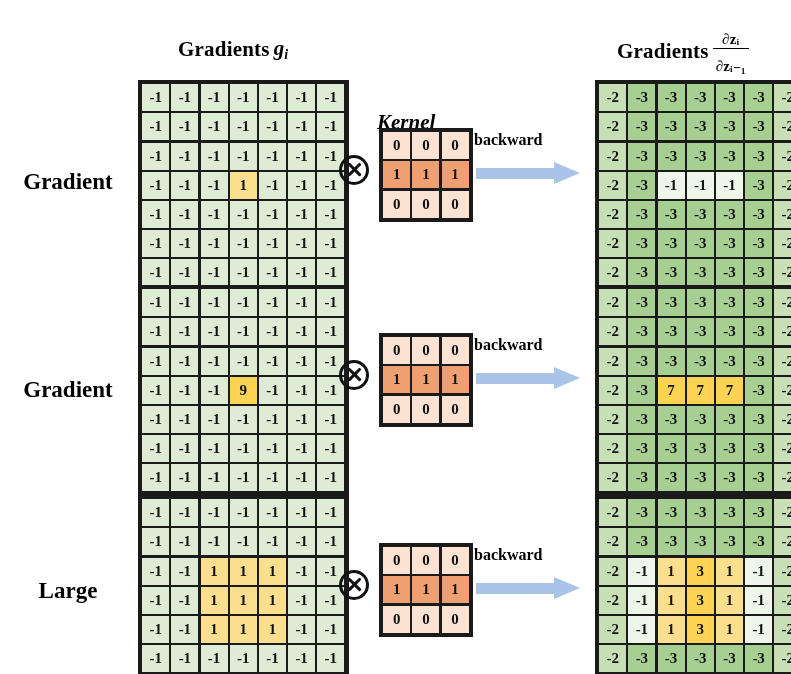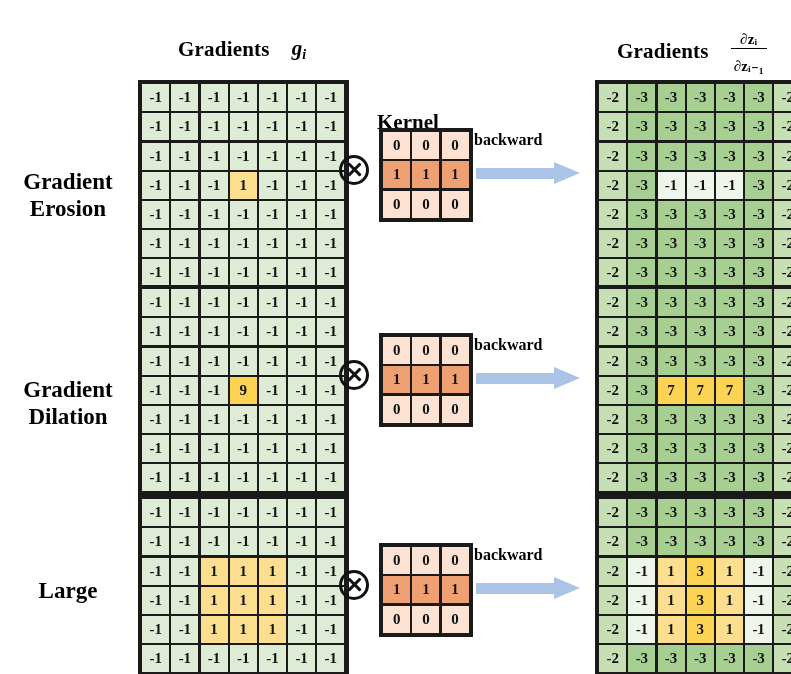--- a/index.html
+++ b/index.html
@@ -18,21 +18,21 @@
 
   
   .col-header {
     position: absolute;
     font-weight: bold;
     font-size: 21px;
     letter-spacing: .2px;
     white-space: nowrap;
     display: flex;
     align-items: center;
-    gap: 22px;
+    gap: 4px;
   }
   #header-left  { left: 178px; top: 36px; }
   #header-right { left: 617px; top: 30px; }
 
   .ital { font-style: italic; }
   .sub  { font-size: 14px; vertical-align: -4px; font-style: italic; font-weight: bold;}
 
   
   .frac {
     display: inline-flex;
@@ -93,20 +93,21 @@
   .c-peach       { background: #fbe2d2; }   
   .c-orange      { background: #efa072; }   
 
   
   .kernel-title {
     position: absolute;
     font-weight: bold;
     font-size: 21px;
     left: 377px;
     white-space: nowrap;
+    font-style: italic;
   }
 
   
   .op-symbol {
     position: absolute;
     width: 30px; height: 30px;
     border: 3px solid #111;
     border-radius: 50%;
     box-sizing: border-box;
     display: flex;
@@ -167,21 +168,21 @@
   <span>Gradients</span>
   <span class="frac">
     <span class="num">∂zᵢ</span>
     <span class="den">∂zᵢ₋₁</span>
   </span>
 </div>
 
 <div class="kernel-title" id="kernel-title" style="top:110px;">Kernel</div>
 
 <div id="figure-body">
-    <div class="row-label" style="top: 137px;"><span>Gradient</span><span class="l2">Erosion</span></div>
+    <div class="row-label" style="top: 137px;"><span>Gradient</span></div>
     <div class="grid grid7" style="left: 138px; top: 80px;">
       <div class="cell c-green-pale">-1</div>
       <div class="cell c-green-pale">-1</div>
       <div class="cell c-green-pale">-1</div>
       <div class="cell c-green-pale">-1</div>
       <div class="cell c-green-pale">-1</div>
       <div class="cell c-green-pale">-1</div>
       <div class="cell c-green-pale">-1</div>
       <div class="cell c-green-pale">-1</div>
       <div class="cell c-green-pale">-1</div>
@@ -287,21 +288,21 @@
       <div class="cell c-peach">0</div>
       <div class="cell c-peach">0</div>
       <div class="cell c-peach">0</div>
     </div>
     <div class="op-symbol" style="left: 339px; top: 155px;"></div>
     <div class="backward-label" style="top: 131px;">backward</div>
     <div class="arrow" style="top: 162px;">
       <div class="shaft"></div>
       <div class="head"></div>
     </div>
-    <div class="row-label" style="top: 345px;"><span>Gradient</span><span class="l2">Dilation</span></div>
+    <div class="row-label" style="top: 345px;"><span>Gradient</span></div>
     <div class="grid grid7" style="left: 138px; top: 285px;">
       <div class="cell c-green-pale">-1</div>
       <div class="cell c-green-pale">-1</div>
       <div class="cell c-green-pale">-1</div>
       <div class="cell c-green-pale">-1</div>
       <div class="cell c-green-pale">-1</div>
       <div class="cell c-green-pale">-1</div>
       <div class="cell c-green-pale">-1</div>
       <div class="cell c-green-pale">-1</div>
       <div class="cell c-green-pale">-1</div>

